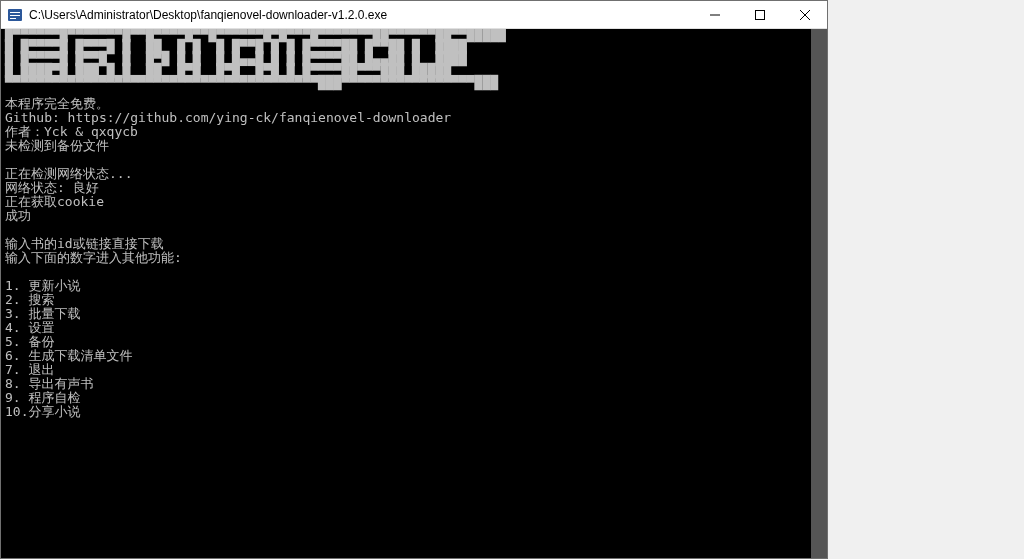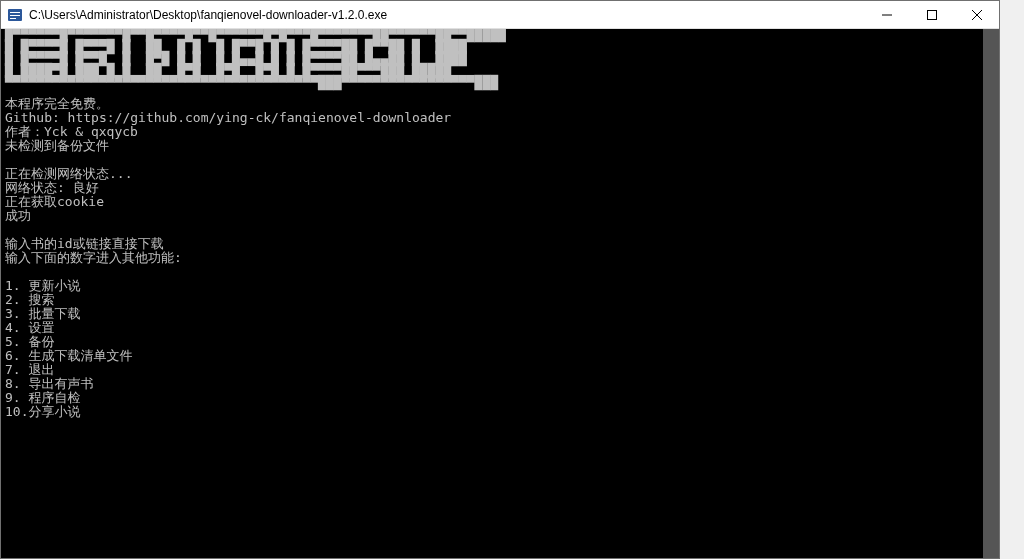--- a/index.html
+++ b/index.html
@@ -8,21 +8,21 @@
       box-sizing: border-box;
     }
     body {
       font-family: "Segoe UI", Tahoma, sans-serif;
       background: #f0f0f0;
       width: 1024px;
       height: 559px;
       overflow: hidden;
     }
     .window {
-      width: 1000px;
+      width: 828px;
       height: 559px;
       background: #fff;
       border: 1px solid #707070;
       display: flex;
       flex-direction: column;
     }
     .titlebar {
       height: 28px;
       background: #fff;
       display: flex;

